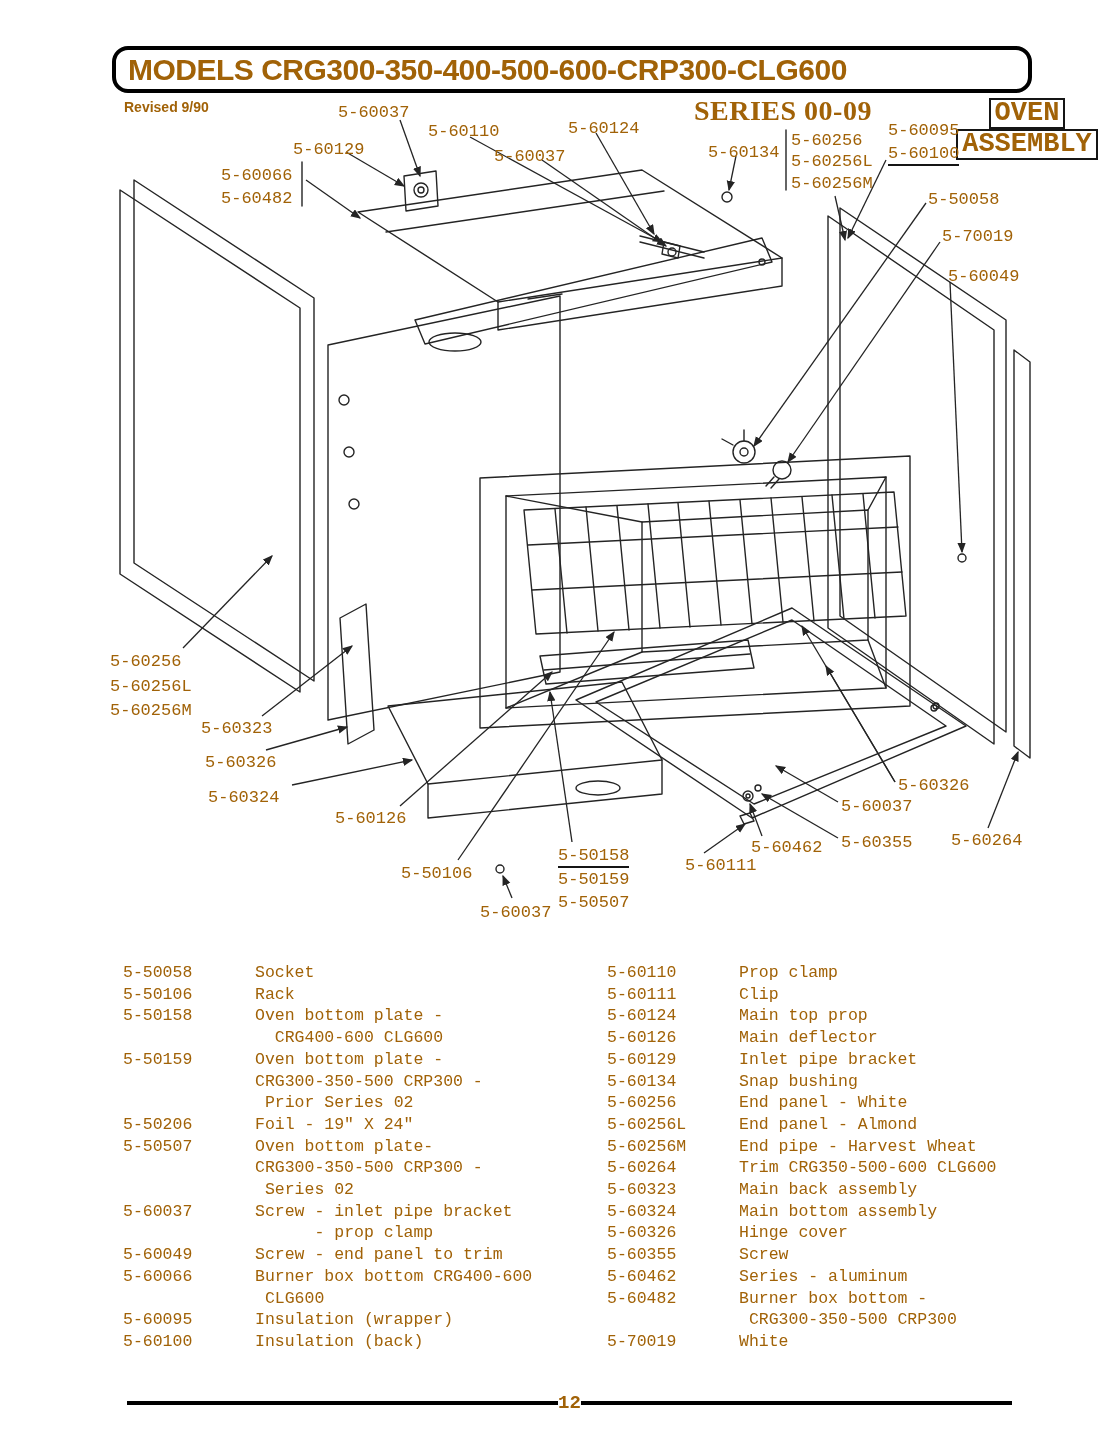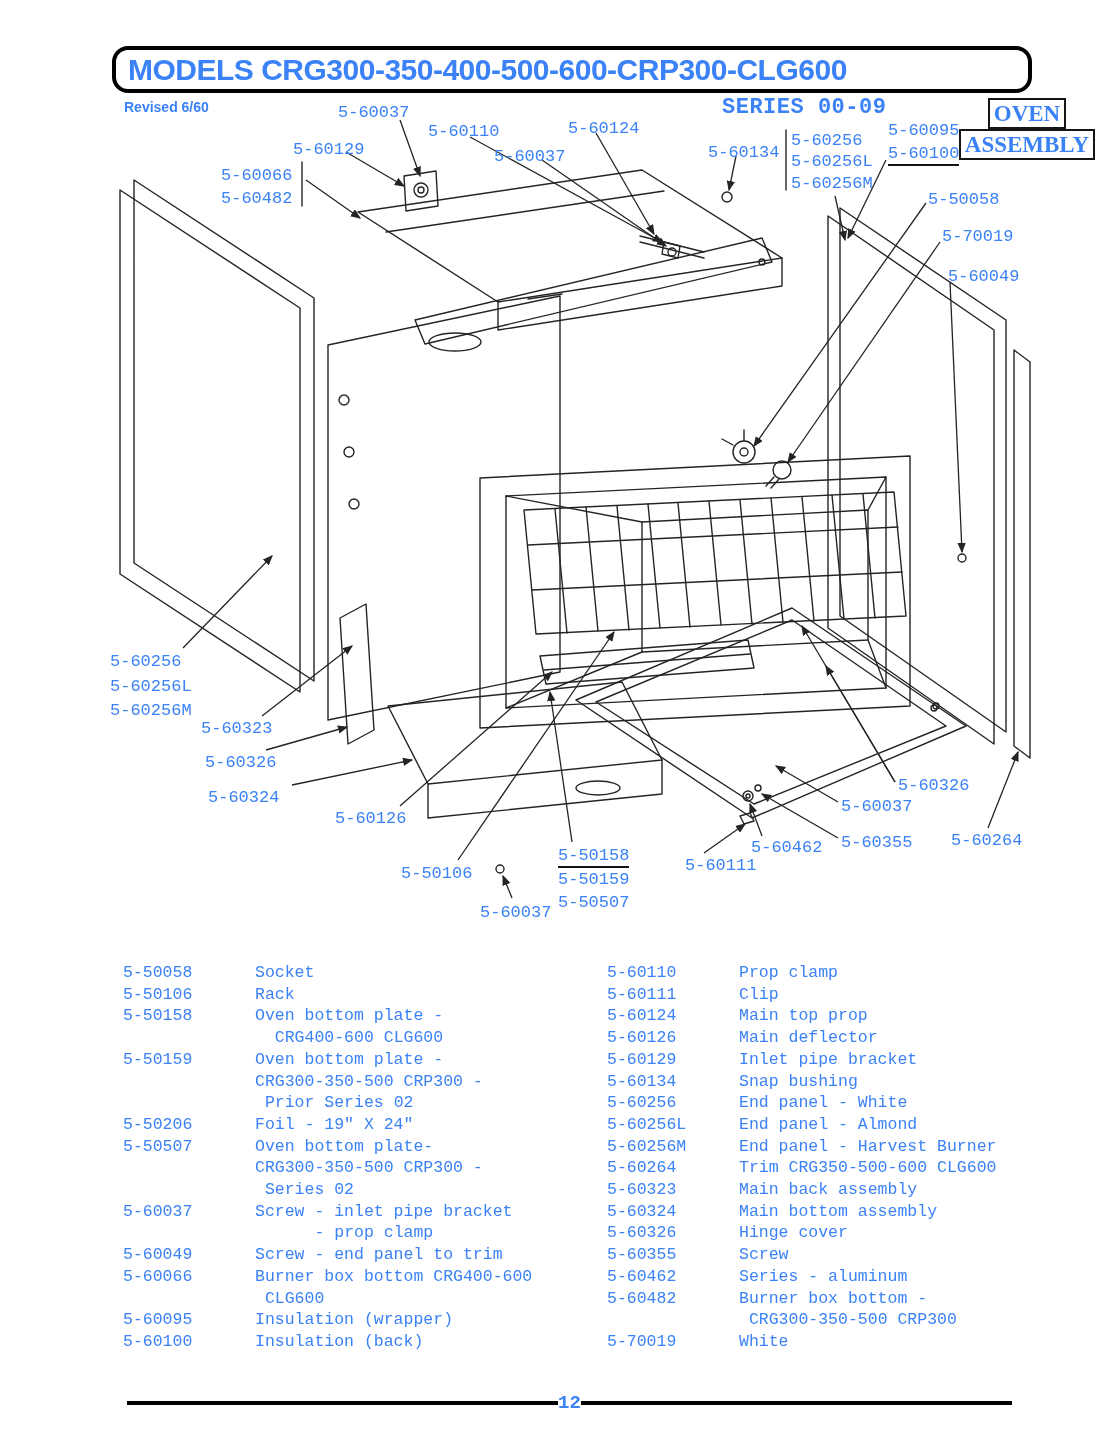--- a/index.html
+++ b/index.html
@@ -1,26 +1,26 @@
 <!DOCTYPE html>
 <html><head>
 <meta charset="utf-8">
 <style>
   html,body{margin:0;padding:0;background:#ffffff;}
   .page{position:relative;width:1100px;height:1440px;background:#fff;overflow:hidden;
-        font-family:"Liberation Mono","DejaVu Sans Mono",monospace;color:#3b82f6;}
+        font-family:"Liberation Mono","DejaVu Sans Mono",monospace;color:#a16207;}
   svg.art{position:absolute;left:0;top:0;pointer-events:none;}
 
   .title-box{position:absolute;left:112px;top:46px;width:920px;height:47px;border:4px solid #000;
              border-radius:16px;display:flex;align-items:center;padding-left:12px;box-sizing:border-box;background:transparent;}
   .title{font-family:"Liberation Sans","DejaVu Sans",sans-serif;font-weight:bold;font-size:30px;letter-spacing:-0.5px;white-space:nowrap;}
   .revised{position:absolute;left:124px;top:99px;font-family:"Liberation Sans",sans-serif;font-weight:bold;font-size:14px;}
-  .series{position:absolute;left:722px;top:95px;font-family:Liberation Mono, monospace;font-weight:bold;font-size:22px;letter-spacing:0.5px;}
+  .series{position:absolute;left:694px;top:95px;font-family:Liberation Serif, serif;font-weight:bold;font-size:28px;letter-spacing:0.5px;}
   .assembly{position:absolute;left:956px;top:98px;width:142px;text-align:center;
-            font-family:Liberation Serif, serif;font-weight:bold;font-size:23px;line-height:27px;}
+            font-family:Liberation Mono, monospace;font-weight:bold;font-size:27px;line-height:27px;}
   .assembly .w{display:inline-block;border:2px solid #151515;padding:0 4px;background:#fff;}
 
   .callout{position:absolute;font-size:17px;line-height:19px;white-space:nowrap;letter-spacing:0px;}
   .callout.u{border-bottom:2px solid #151515;padding-bottom:1px;}
 
   .col{position:absolute;top:962px;}
   #col-left{left:123px;width:480px;}
   #col-right{left:607px;width:480px;}
   .prow{display:grid;grid-template-columns:132px 1fr;font-size:16.5px;line-height:21.7px;}
   .pnum{white-space:pre;}
@@ -140,21 +140,21 @@
       <path d="M895,782 L802,626"></path>
       <path d="M895,782 L826,666"></path>
       <path d="M988,828 L1018,752"></path>
       <path d="M306,180 L360,218"></path>
     </g>
   </svg>
 
   <div class="title-box">
     <span class="title">MODELS CRG300-350-400-500-600-CRP300-CLG600</span>
   </div>
-  <div class="revised">Revised 6/60</div>
+  <div class="revised">Revised 9/90</div>
   <div class="series">SERIES 00-09</div>
   <div class="assembly">
     <span class="w">OVEN</span><br>
     <span class="w">ASSEMBLY</span>
   </div>
 
   <div id="callouts">
       <div class="callout" style="left: 338px; top: 103px;">5-60037</div>
       <div class="callout" style="left: 428px; top: 122px;">5-60110</div>
       <div class="callout" style="left: 568px; top: 119px;">5-60124</div>
@@ -272,21 +272,21 @@
       <div class="prow">
         <span class="pnum">5-60256</span>
         <span class="pdesc">End panel - White</span>
       </div>
       <div class="prow">
         <span class="pnum">5-60256L</span>
         <span class="pdesc">End panel - Almond</span>
       </div>
       <div class="prow">
         <span class="pnum">5-60256M</span>
-        <span class="pdesc">End panel - Harvest Burner</span>
+        <span class="pdesc">End pipe - Harvest Wheat</span>
       </div>
       <div class="prow">
         <span class="pnum">5-60264</span>
         <span class="pdesc">Trim CRG350-500-600 CLG600</span>
       </div>
       <div class="prow">
         <span class="pnum">5-60323</span>
         <span class="pdesc">Main back assembly</span>
       </div>
       <div class="prow">

